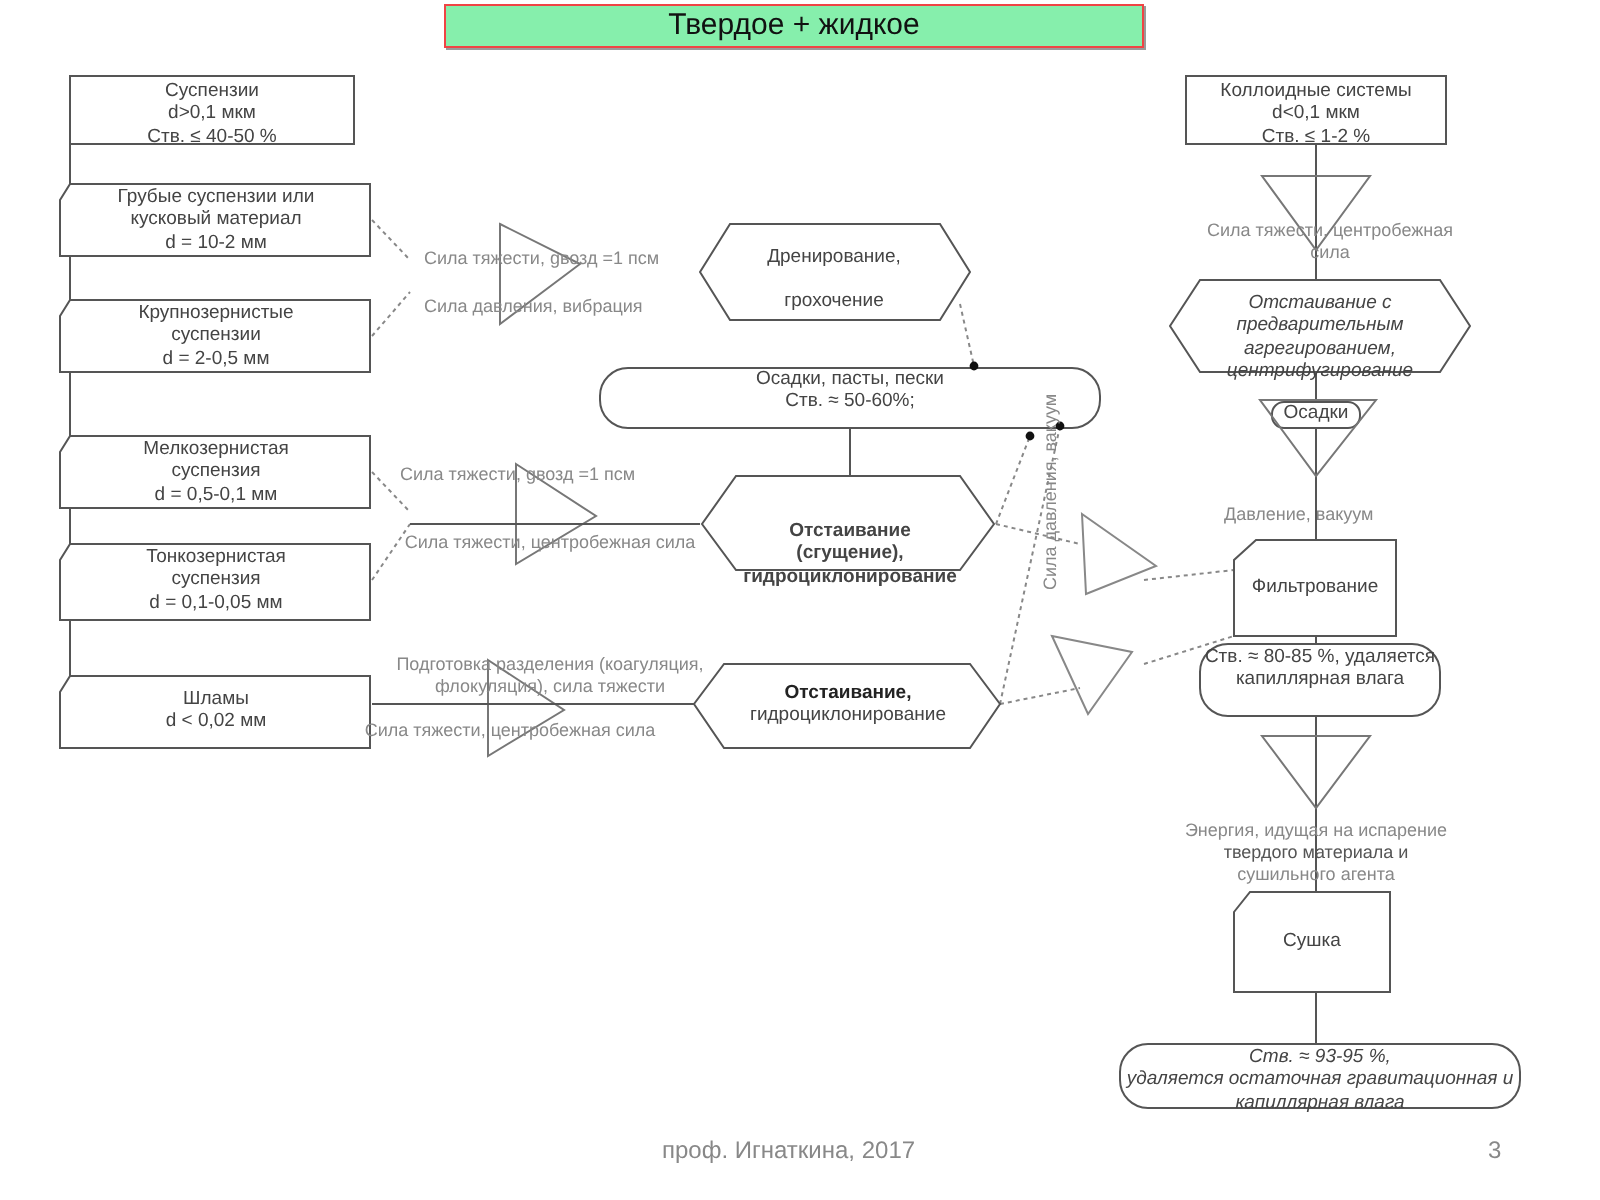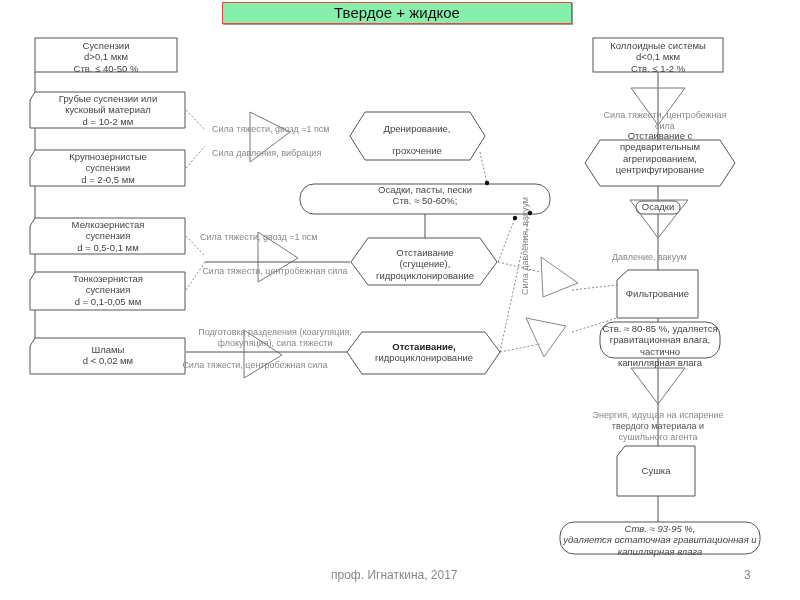--- a/index.html
+++ b/index.html
@@ -117,49 +117,48 @@
 <div class="abs faint" style="left:180px;top:360px;width:150px;white-space:normal;">Сила тяжести, центробежная сила</div>
 
 <div class="abs t" style="left:352px;top:118px;width:130px;line-height:22px;">
   <div>Дренирование,</div>
   <div>грохочение</div>
 </div>
 <div class="abs t" style="left:300px;top:184px;width:250px;">
   <div>Осадки, пасты, пески</div>
   <div>Ств. ≈ 50-60%;</div>
 </div>
-<div class="abs t" style="left:355px;top:247px;width:140px;">
+<div class="abs t" style="left:355px;top:260px;width:140px;font-weight:bold;">
   <div>Отстаивание</div>
   <div>(сгущение),</div>
   <div>гидроциклонирование</div>
 </div>
 <div class="abs t" style="left:350px;top:341px;width:148px;">
   <div style="font-weight:bold;color:#222;">Отстаивание,</div>
   <div>гидроциклонирование</div>
 </div>
 <div class="abs faint" style="left:520px;top:295px;transform:rotate(-90deg);transform-origin:left top;">Сила давления, вакуум</div>
 
 <div class="abs t" style="left:593px;top:40px;width:130px;">
   <div>Коллоидные системы</div>
   <div>d&lt;0,1 мкм</div>
   <div>Ств. ≤ 1-2 %</div>
 </div>
 <div class="abs faint" style="left:595px;top:110px;width:140px;white-space:normal;">Сила тяжести, центробежная сила</div>
-<div class="abs t" style="left:590px;top:130px;width:140px;">
+<div class="abs t" style="left:590px;top:146px;width:140px;font-style:italic;">
   <div>Отстаивание с</div>
   <div>предварительным</div>
   <div>агрегированием,</div>
   <div>центрифугирование</div>
 </div>
 <div class="abs t" style="left:636px;top:201px;width:44px;">Осадки</div>
 <div class="abs faint" style="left:612px;top:252px;">Давление, вакуум</div>
 <div class="abs t" style="left:617px;top:288px;width:81px;">Фильтрование</div>
 <div class="abs t" style="left:600px;top:323px;width:120px;">
   <div>Ств. ≈ 80-85 %, удаляется</div>
-  <div>гравитационная влага, частично</div>
   <div>капиллярная влага</div>
 </div>
 <div class="abs faint" style="left:588px;top:410px;width:140px;white-space:normal;">
   <div>Энергия, идущая на испарение</div>
   <div style="color:#555;">твердого материала и</div>
   <div>сушильного агента</div>
 </div>
 <div class="abs t" style="left:617px;top:465px;width:78px;">Сушка</div>
 <div class="abs t" style="left:560px;top:523px;width:200px;font-style:italic;">
   <div>Ств. ≈ 93-95 %,</div>

